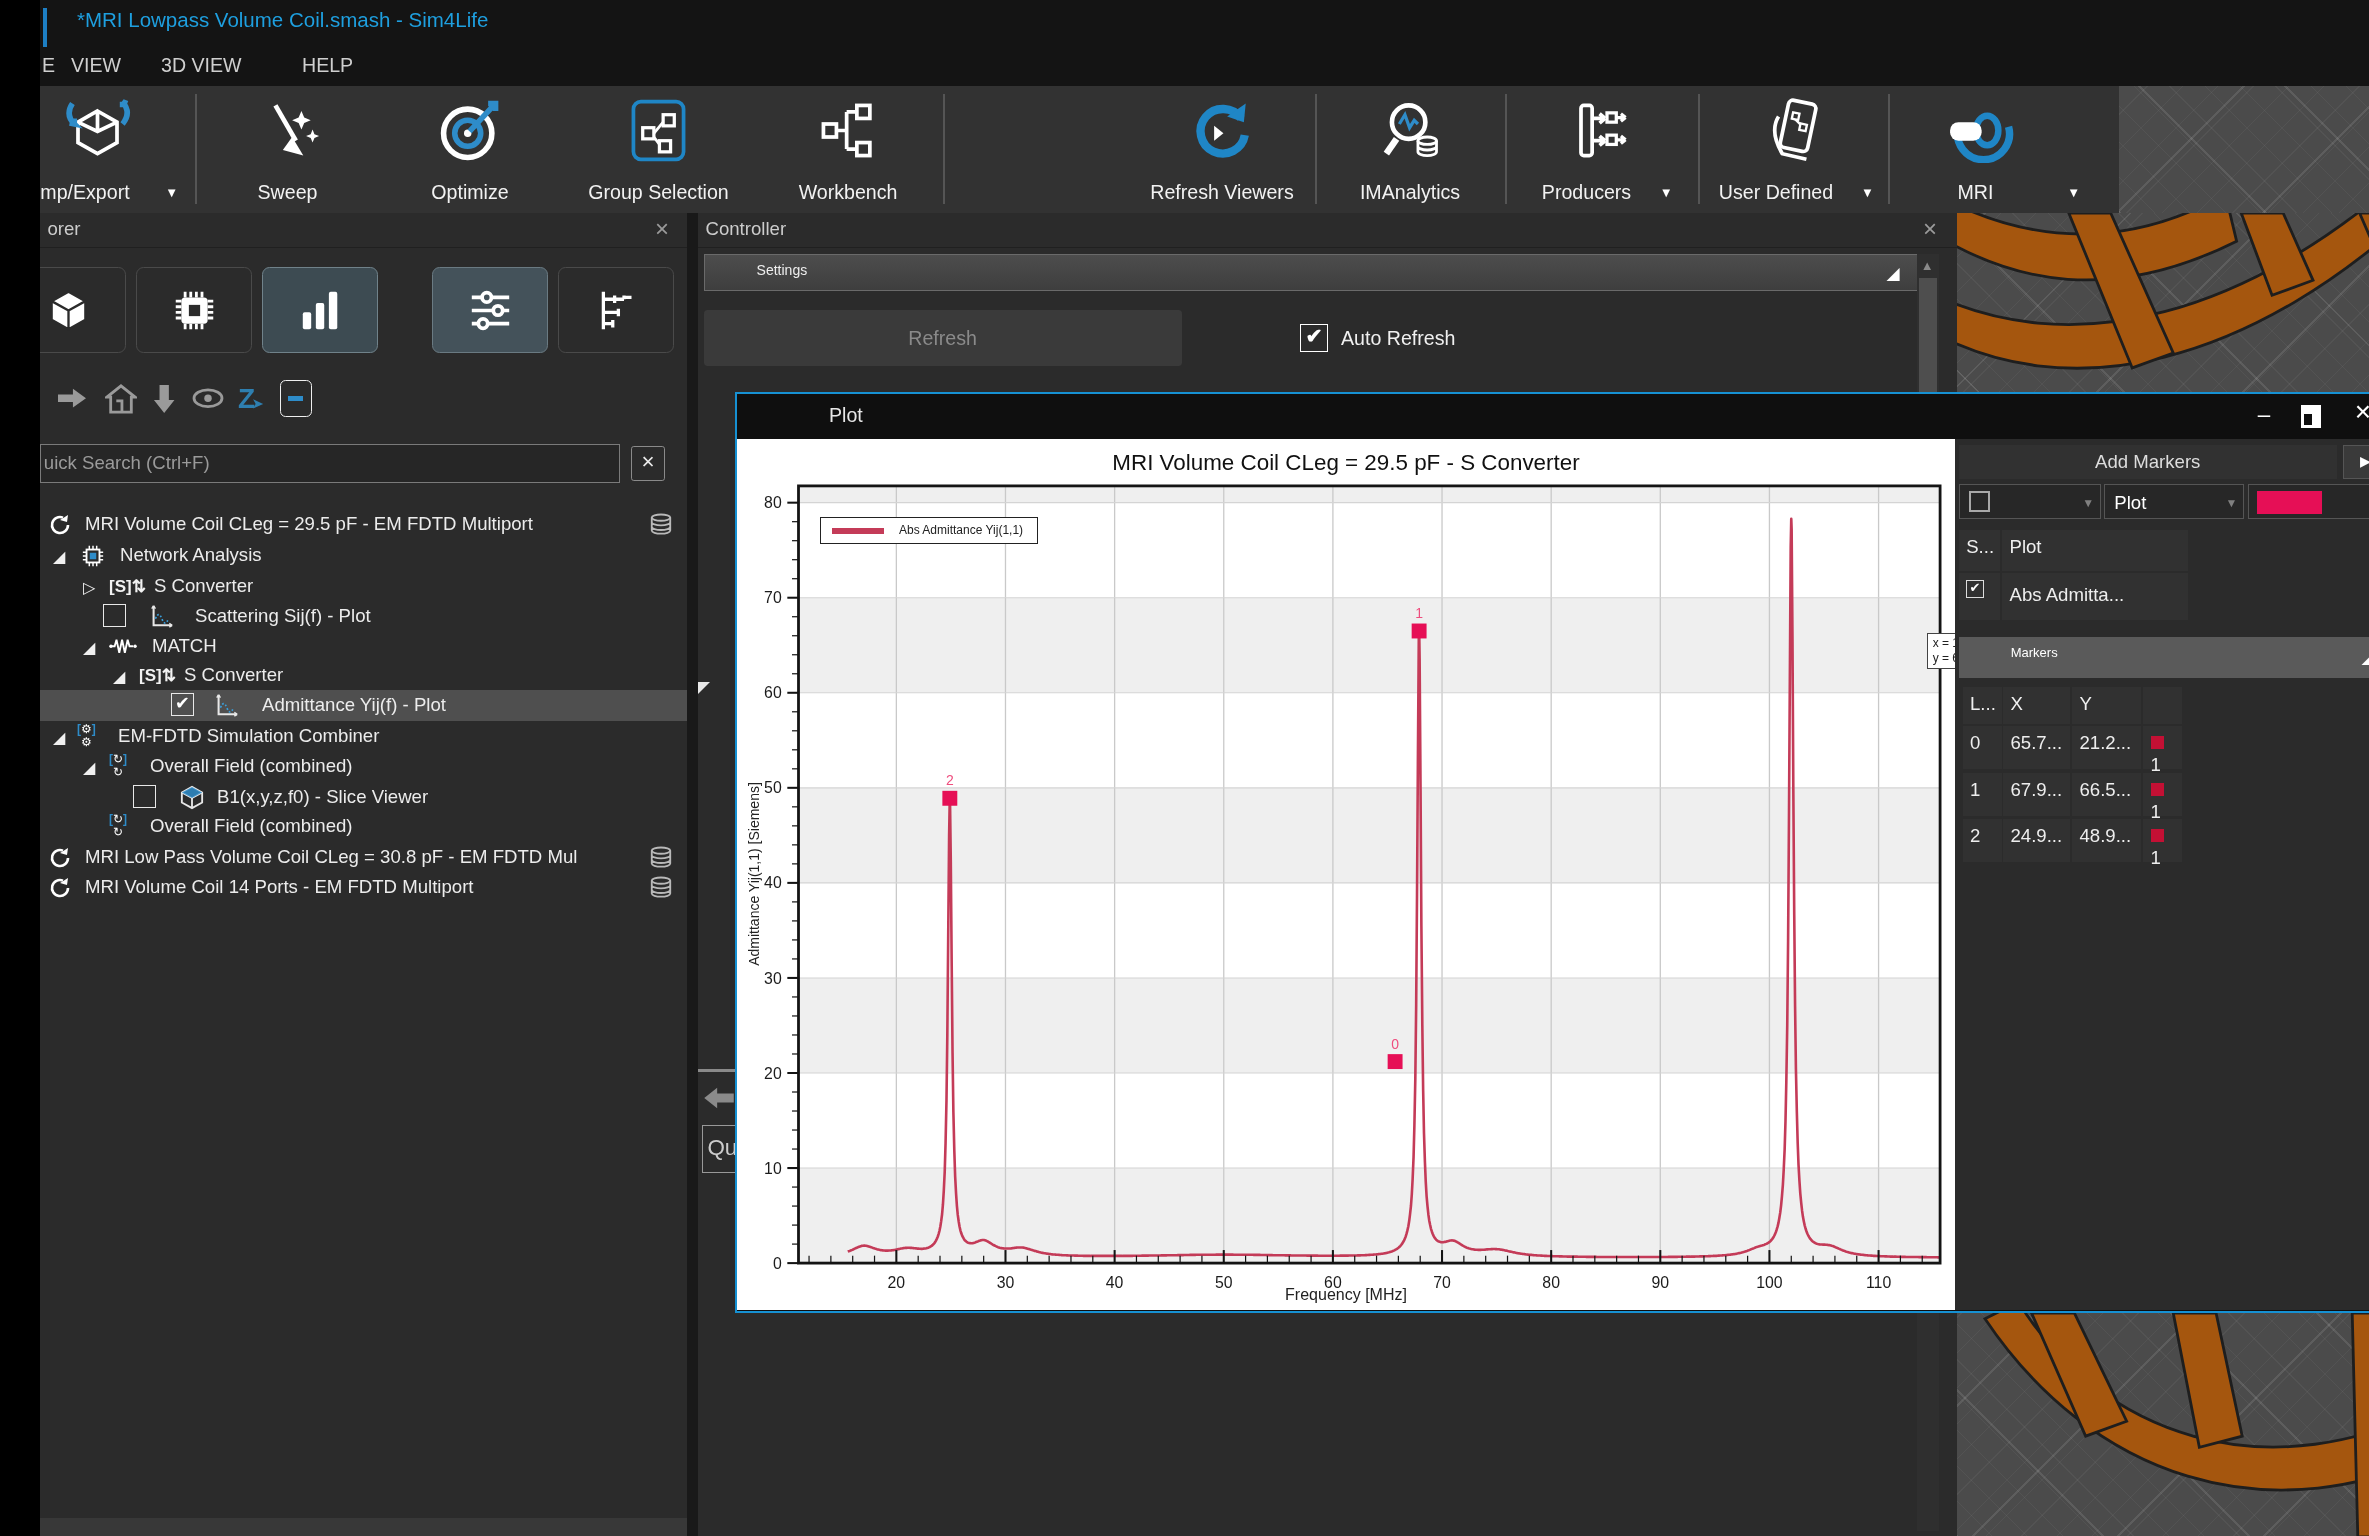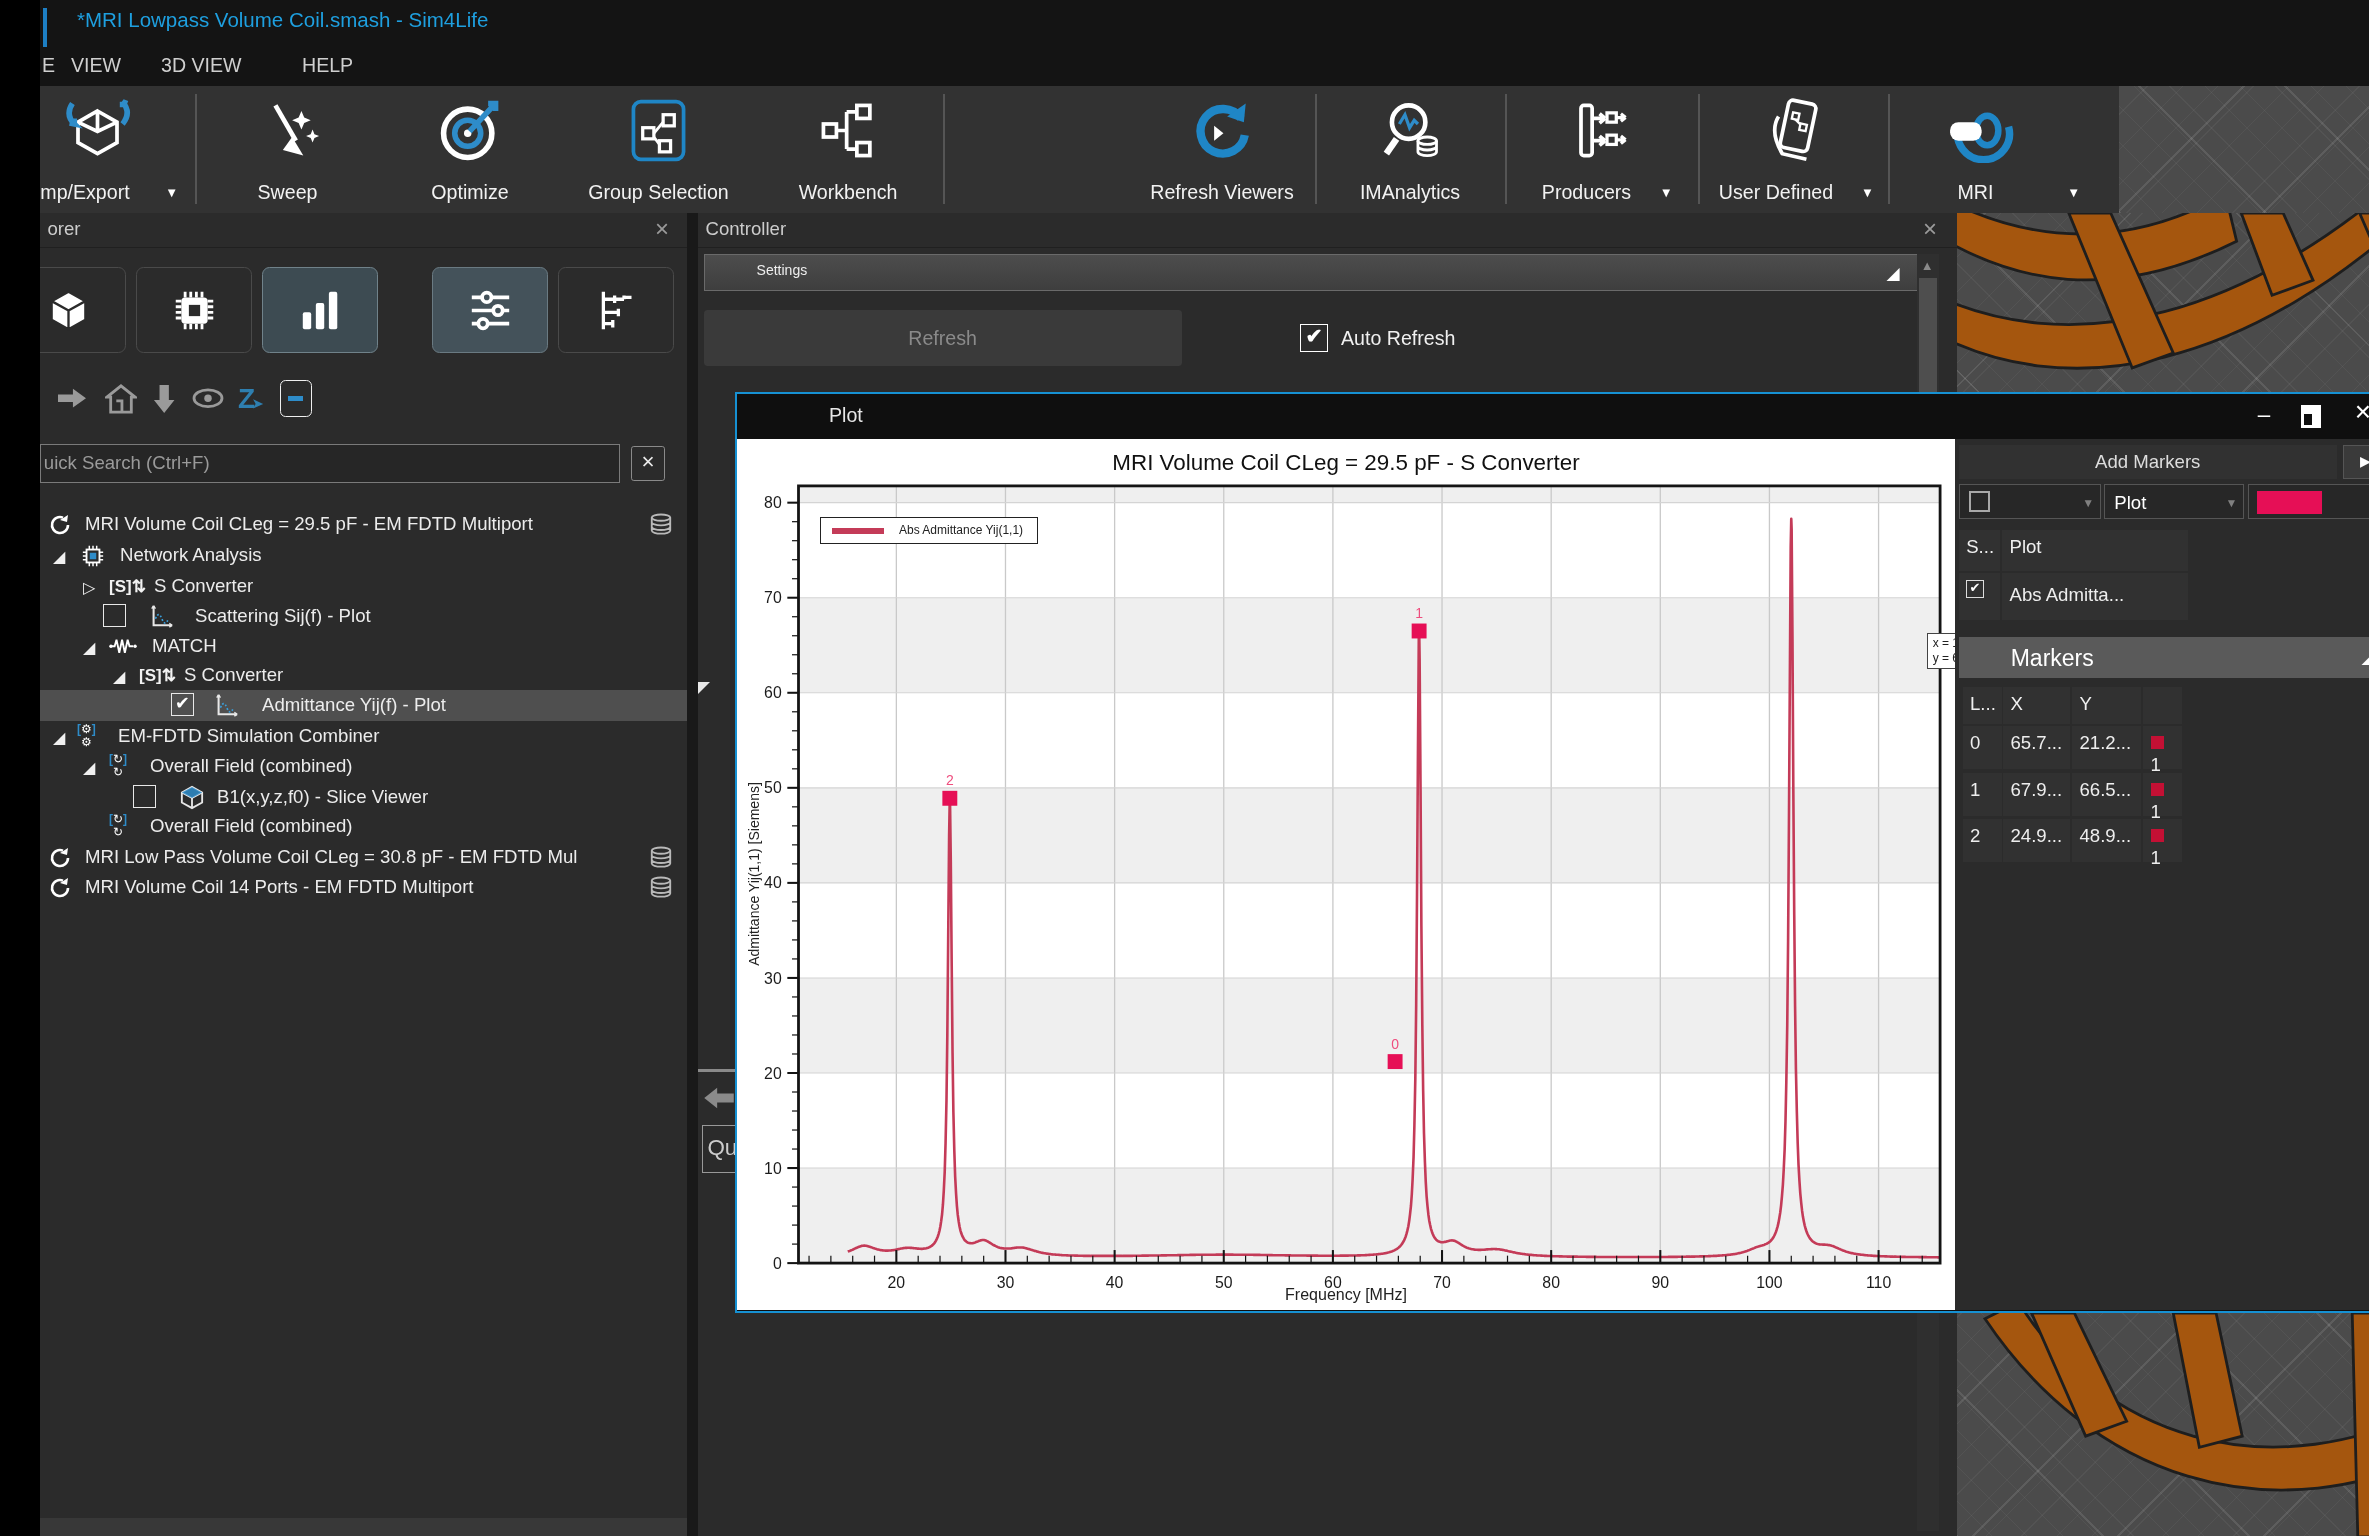--- a/index.html
+++ b/index.html
@@ -97,21 +97,21 @@
   .dd{position:absolute;top:45px;height:35px;background:#272727;border:0.9px solid #555;box-sizing:border-box;}
   .dd-arrow{position:absolute;right:5.6px;top:11.2px;font-size:12px;color:#808080;}
   #dd-style-icon{position:absolute;left:9.3px;top:5.6px;width:21.4px;height:21.4px;border:2.8px solid #a8a8a8;box-sizing:border-box;}
   #dd-size-text{position:absolute;left:9.3px;top:6.5px;font-size:18.6px;color:#fff;}
   #dd-color-swatch{position:absolute;left:7.5px;top:5.6px;width:65px;height:23px;}
   .cell{position:absolute;background:#313131;box-sizing:border-box;color:#eeeeee;font-size:18.6px;padding:5.6px 5.6px 0 7.5px;}
   .cell.hdr{color:#f0f0f0;}
   .small-cb{width:17.7px;height:17.7px;border:1.9px solid #ddd;box-sizing:border-box;font-size:13px;line-height:14px;
             text-align:center;color:#fff;margin-top:1.9px;}
   #markers-hdr{position:absolute;left:3.7px;top:198px;width:429px;height:41px;background:#5a5a5a;}
-  #markers-hdr-label{position:absolute;left:52px;top:8.4px;font-size:23px;color:#ffffff;}
+  #markers-hdr-label{position:absolute;left:52px;top:8.4px;font-size:13px;color:#ffffff;}
   #markers-hdr-tri{position:absolute;right:13px;top:10.3px;color:#fff;font-size:17px;}
   .msq{display:inline-block;width:13px;height:13px;background:#c31034;margin-right:7.5px;}
   svg{display:block;}
 </style>
 </head>
 <body>
 
 <div id="screen">
 
   <div id="titlebar" class="abs">

